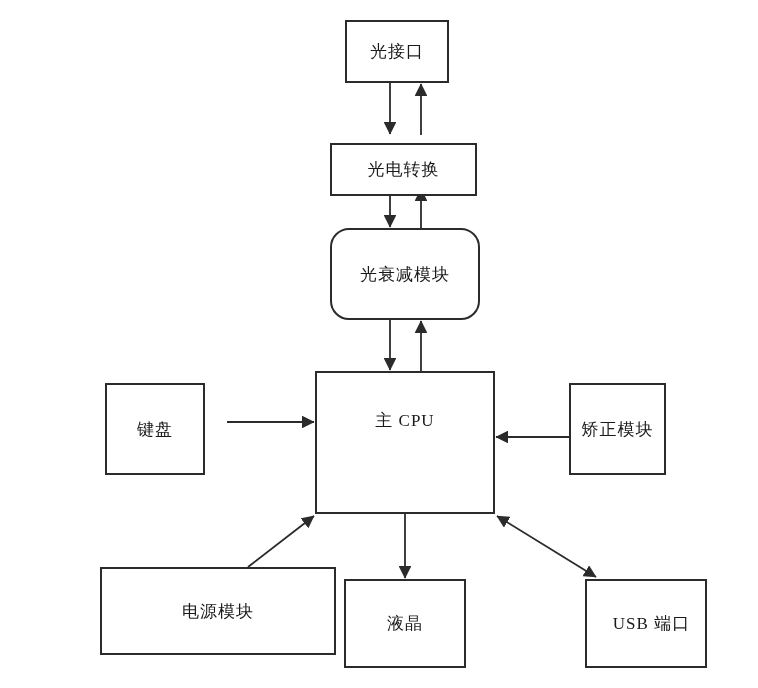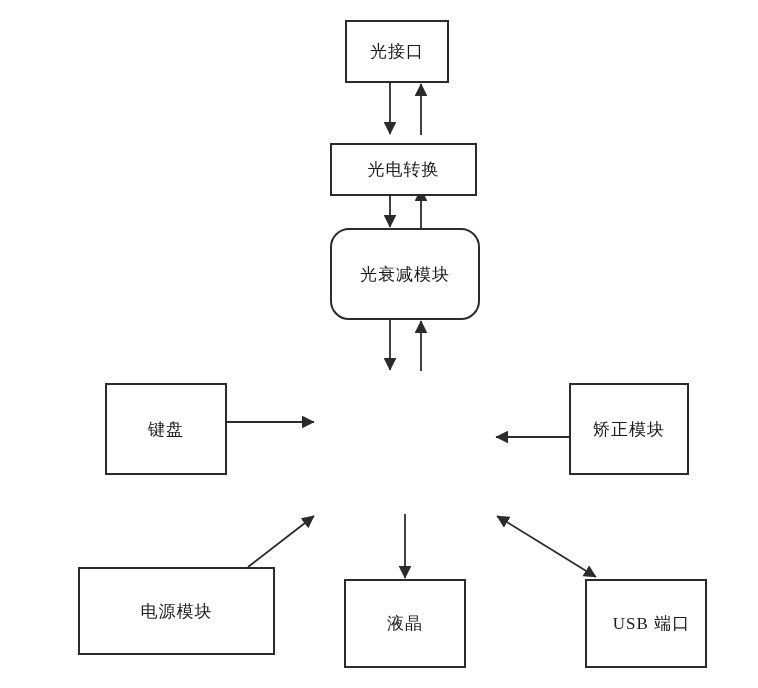--- a/index.html
+++ b/index.html
@@ -34,23 +34,23 @@
     align-items: center;
     justify-content: center;
     text-align: center;
     white-space: nowrap;
   }
   .node-optical-interface   { left: 345px; top: 20px;  width: 104px; height: 63px; }
   .node-photoelectric       { left: 330px; top: 135px; width: 147px; height: 53px; margin-top: 8px; }
   .node-attenuation         { left: 330px; top: 228px; width: 150px; height: 92px; border-radius: 19px; }
   .node-cpu                 { left: 315px; top: 371px; width: 180px; height: 143px;
                               align-items: flex-start; padding-top: 36px; }
-  .node-keyboard            { left: 105px; top: 383px; width: 122px; height: 92px; }
-  .node-correction          { left: 569px; top: 383px; width: 120px; height: 92px; }
-  .node-power               { left: 78px;  top: 567px; width: 197px; height: 88px; }
+  .node-keyboard            { left: 105px; top: 383px; width: 100px; height: 92px; }
+  .node-correction          { left: 569px; top: 383px; width: 97px; height: 92px; }
+  .node-power               { left: 100px;  top: 567px; width: 236px; height: 88px; }
   .node-lcd                 { left: 344px; top: 579px; width: 122px; height: 89px; }
   .node-usb                 { left: 585px; top: 579px; width: 122px; height: 89px; padding-left: 11px; }
   .edge {
     stroke: #2b2b2b;
     stroke-width: 1.8;
     fill: none;
   }
 </style>
 </head>
 <body>
@@ -89,20 +89,23 @@
   </div>
 
   <div class="node node-photoelectric">
     <span>光电转换</span>
   </div>
 
   <div class="node node-attenuation">
     <span>光衰减模块</span>
   </div>
 
+  <div class="node node-cpu">
+    <span>主 CPU</span>
+  </div>
 
   <div class="node node-keyboard">
     <span>键盘</span>
   </div>
 
   <div class="node node-correction">
     <span>矫正模块</span>
   </div>
 
   <div class="node node-power">

